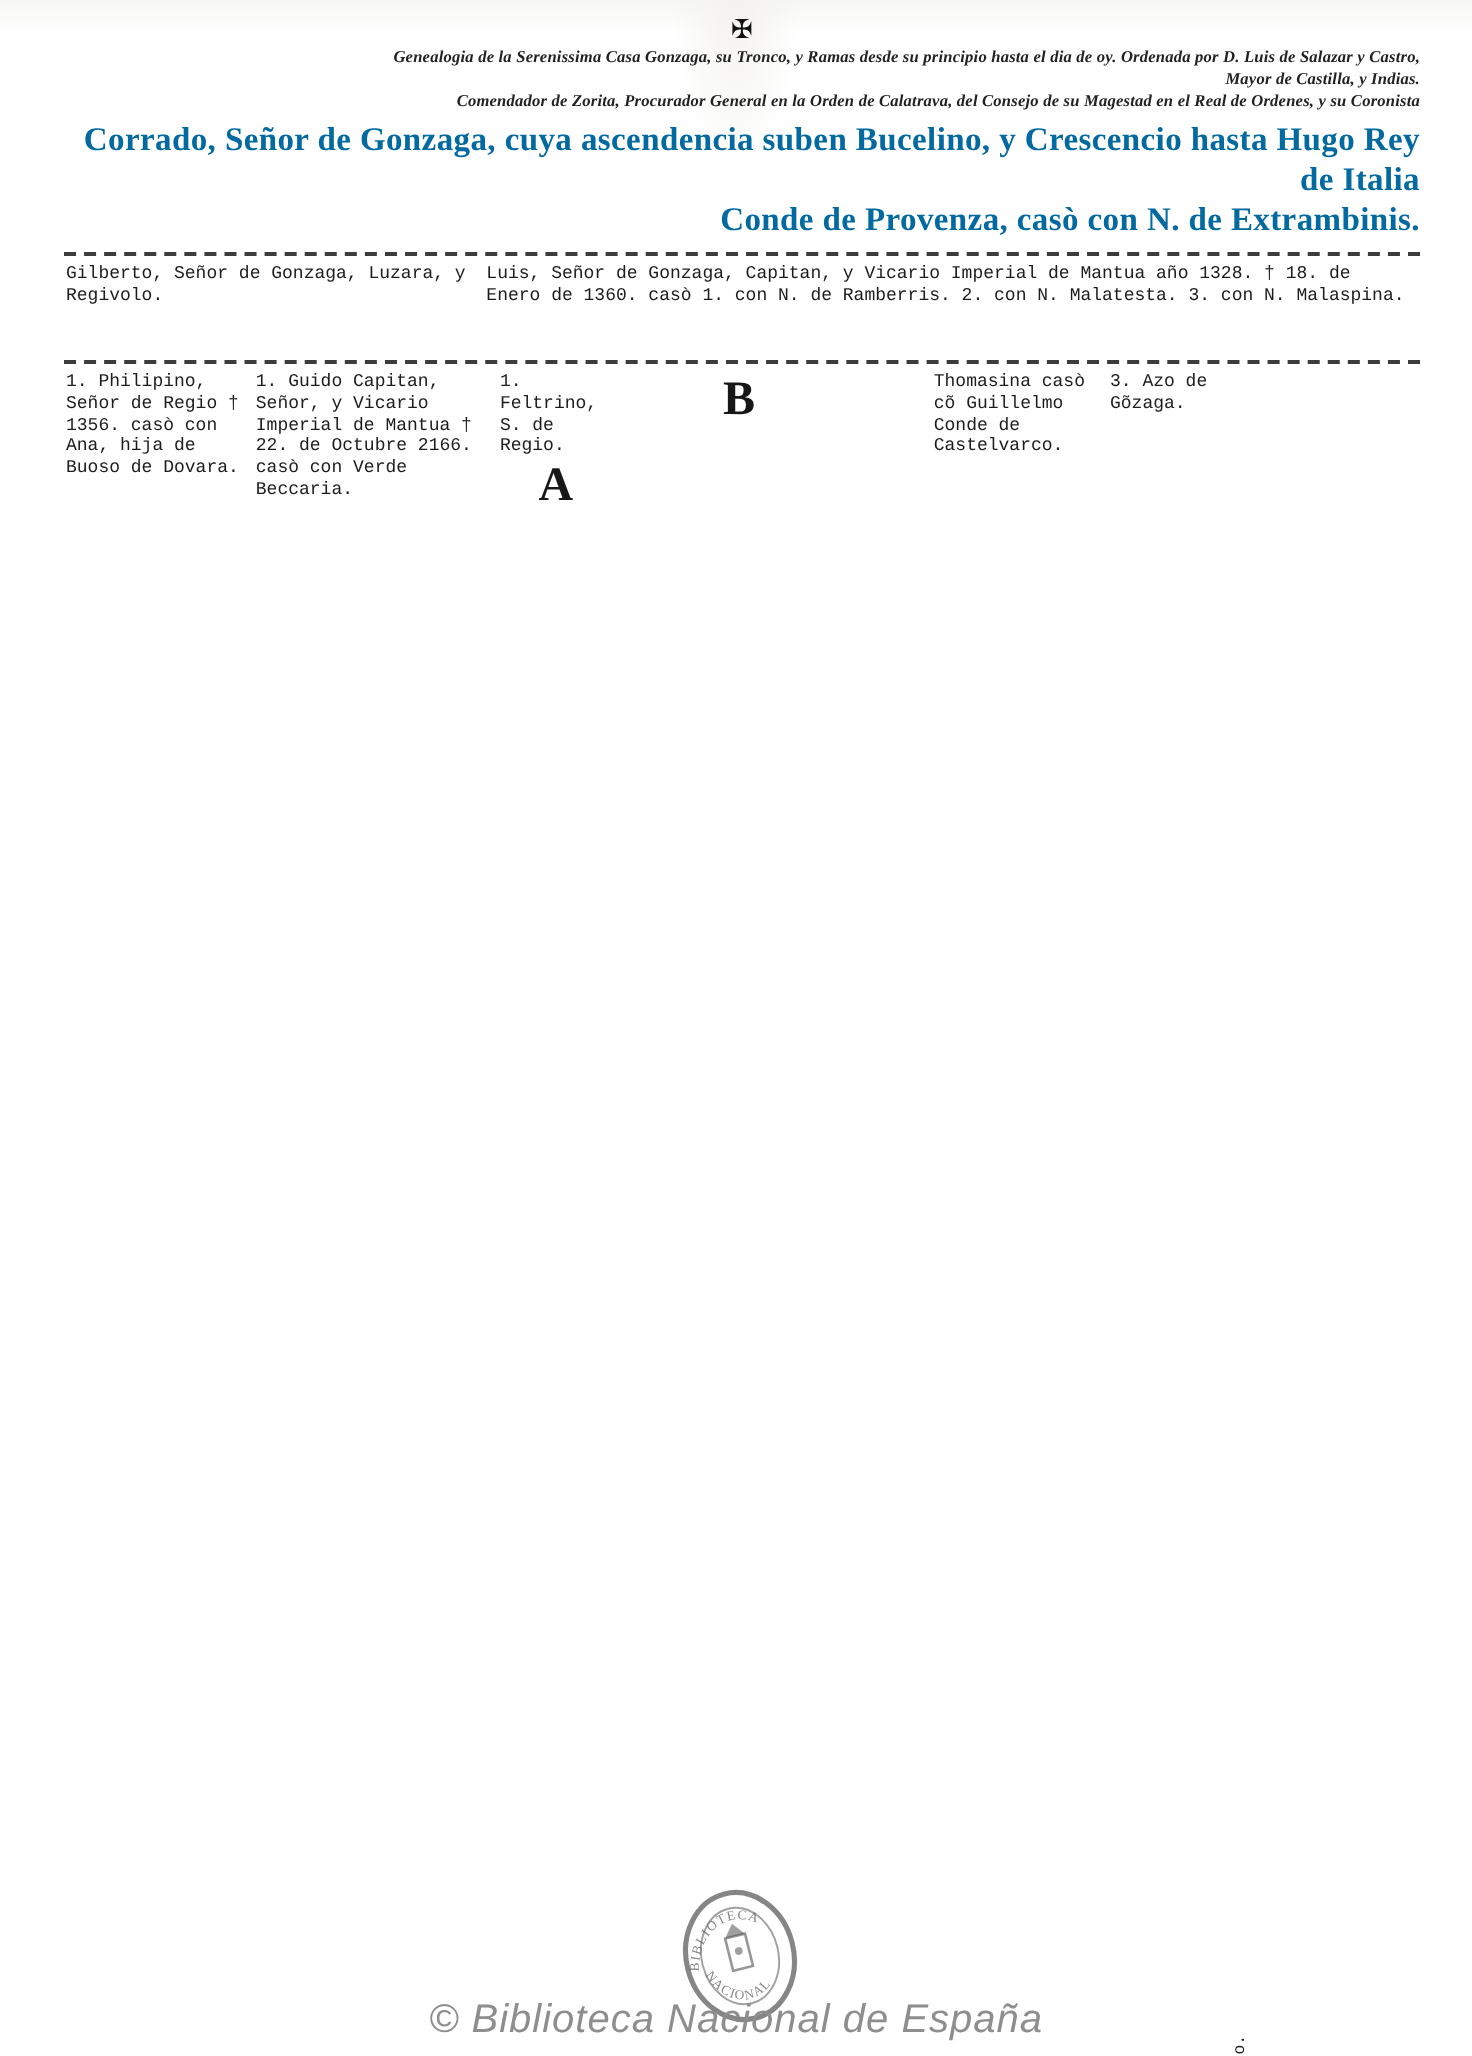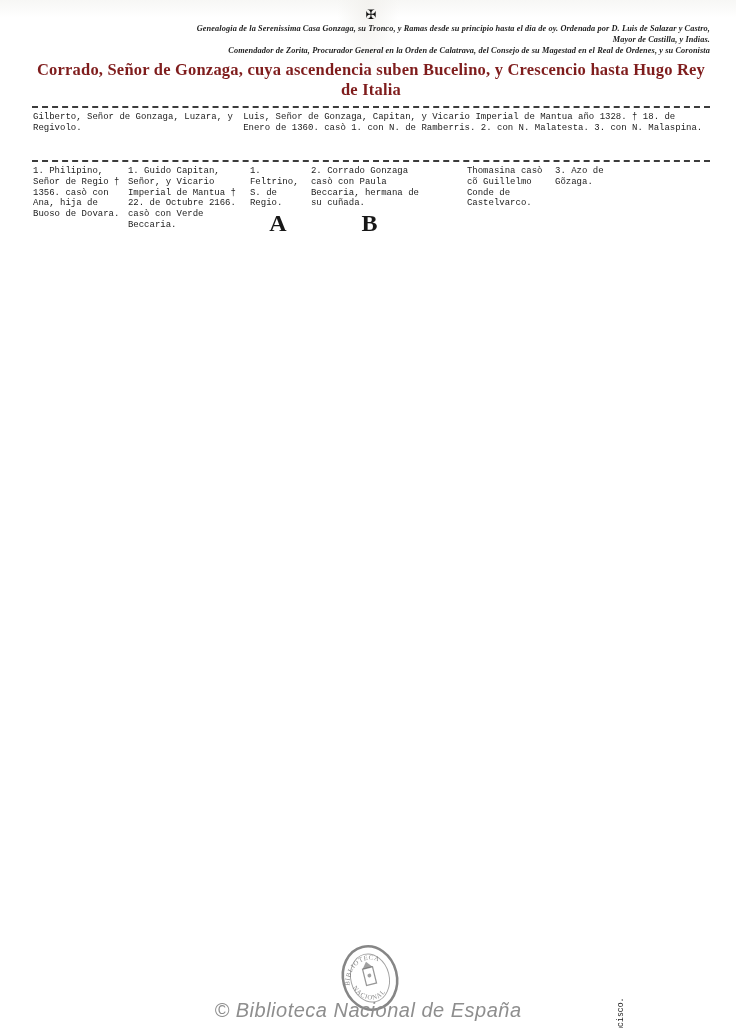--- a/index.html
+++ b/index.html
@@ -13,22 +13,22 @@
     color:#1c1c1c;
   }
   .page{padding:8px 26px 0 32px;}
   .cross{ text-align:center;font-size:13px;line-height:14px;color:#111;}
   .inscription{
     text-align:right;font-style:italic;font-weight:bold;
     font-size:8.3px;line-height:11px;color:#222;
     letter-spacing:.1px;margin-top:1px;
   }
   .main-title{
-    text-align:center;font-size:16.5px;line-height:20px;font-weight:bold;
-    color:#7f1d1d;margin-top:4px;letter-spacing:.2px;
+    text-align:right;font-size:16.5px;line-height:20px;font-weight:bold;
+    color:#0369a1;margin-top:4px;letter-spacing:.2px;
   }
   .gtable{margin-top:6px;}
   .g-row{
     display:flex;align-items:flex-start;
     border-top:2px dashed #3c3c3c;
     padding:4px 0 2px 0;margin-top:4px;
     position:relative;
   }
   .g-cell{
     padding:0 4px 0 1px;box-sizing:border-box;
@@ -60,20 +60,21 @@
 
 <div class="page">
   <div class="cross">✠</div>
   <div class="inscription">
     <div>Genealogia de la Serenissima Casa Gonzaga, su Tronco, y Ramas desde su principio hasta el dia de oy. Ordenada por D. Luis de Salazar y Castro,</div>
     <div>Mayor de Castilla, y Indias.</div>
     <div>Comendador de Zorita, Procurador General en la Orden de Calatrava, del Consejo de su Magestad en el Real de Ordenes, y su Coronista</div>
   </div>
   <div class="main-title">
     <div>Corrado, Señor de Gonzaga, cuya ascendencia suben Bucelino, y Crescencio hasta Hugo Rey de Italia</div>
+    <div>Conde de Provenza, casò con N. de Extrambinis.</div>
   </div>
   <div class="gtable">
       <div class="g-row" style="min-height: 42px;">
         <div class="g-cell" style="width: 31%;">
           <span class="g-text">Gilberto, Señor de Gonzaga, Luzara, y Regivolo.</span>
         </div>
         <div class="g-cell" style="width: 69%;">
           <span class="g-text">Luis, Señor de Gonzaga, Capitan, y Vicario Imperial de Mantua año 1328. † 18. de Enero de 1360. casò 1. con N. de Ramberris. 2. con N. Malatesta. 3. con N. Malaspina.</span>
         </div>
       </div>
@@ -82,21 +83,20 @@
           <span class="g-text">1. Philipino, Señor de Regio † 1356. casò con Ana, hija de Buoso de Dovara.</span>
         </div>
         <div class="g-cell" style="width: 18%;">
           <span class="g-text">1. Guido Capitan, Señor, y Vicario Imperial de Mantua † 22. de Octubre 2166. casò con Verde Beccaria.</span>
         </div>
         <div class="g-cell" style="width: 9%;">
           <span class="g-text">1. Feltrino, S. de Regio.</span>
           <div class="g-letter">A</div>
         </div>
         <div class="g-cell" style="width: 18%;">
-          <span class="g-text">2. Corrado Gonzaga casò con Paula Beccaria, hermana de su cuñada.</span>
           <div class="g-letter">B</div>
         </div>
         <div class="g-cell vert" style="width: 5%;">
           <span class="g-text">Federico. Alberto.</span>
         </div>
         <div class="g-cell" style="width: 13%;">
           <span class="g-text">Thomasina casò cõ Guillelmo Conde de Castelvarco.</span>
         </div>
         <div class="g-cell" style="width: 9%;">
           <span class="g-text">3. Azo de Gõzaga.</span>

